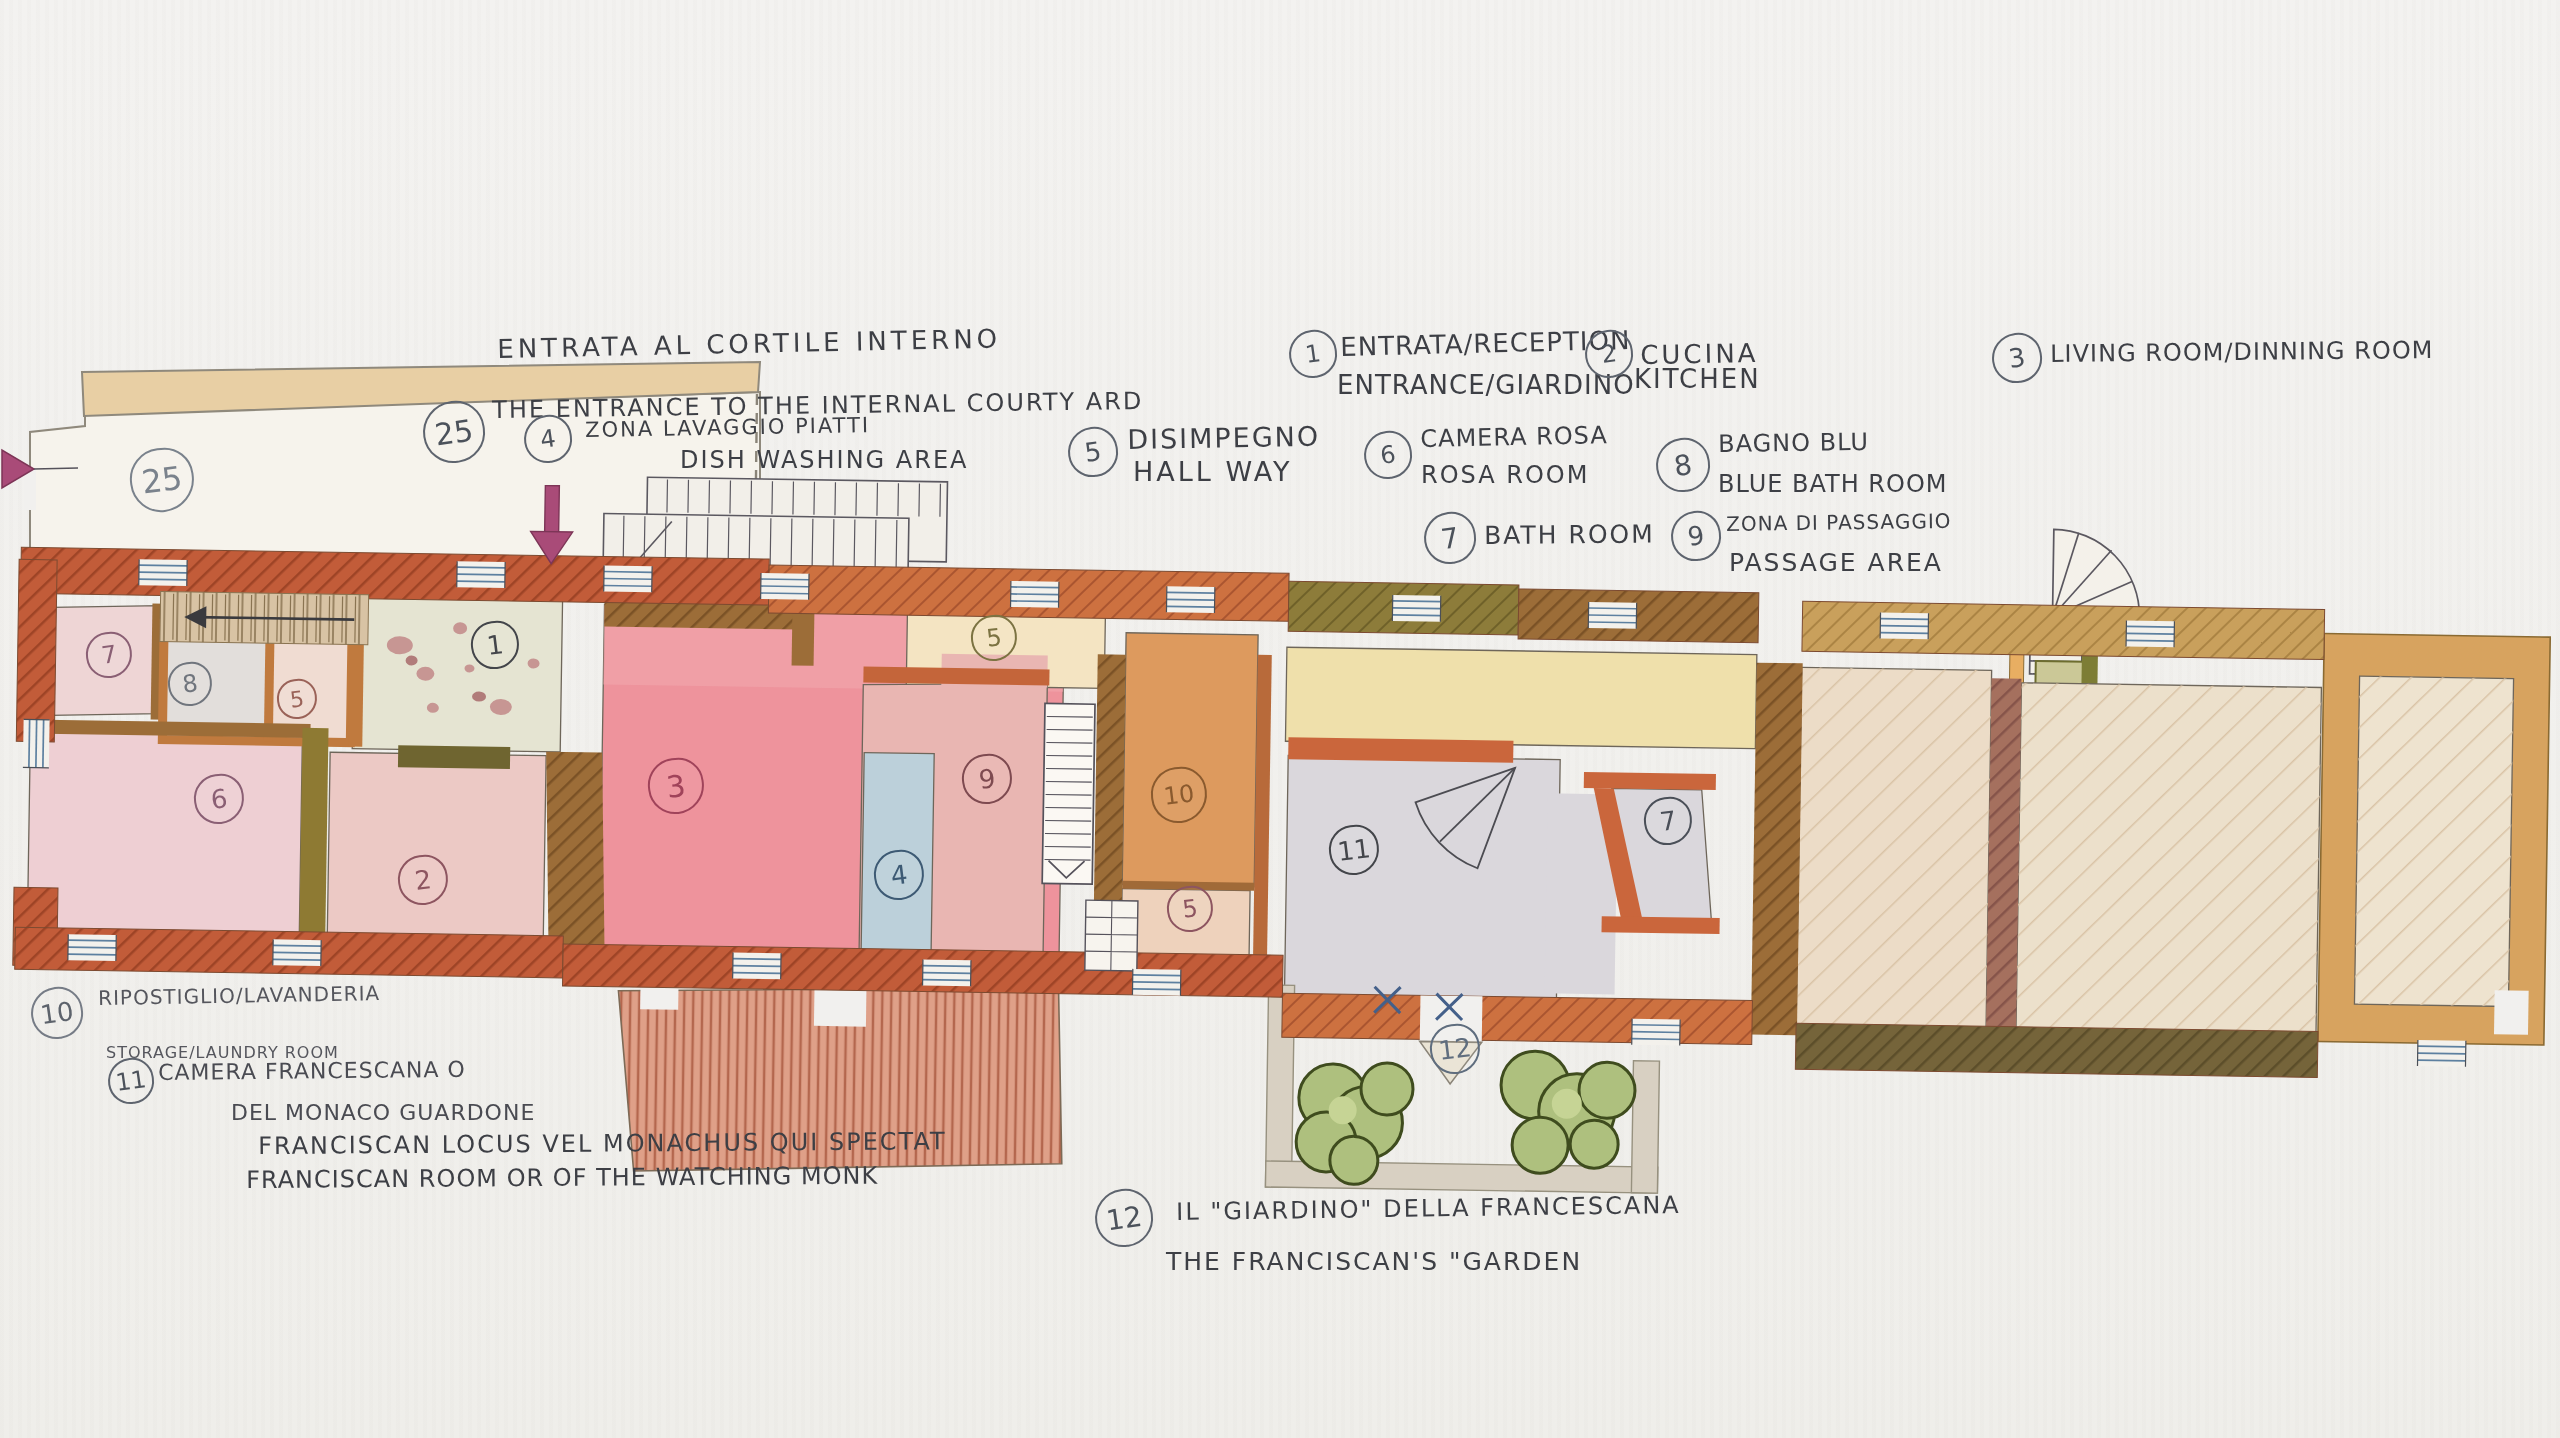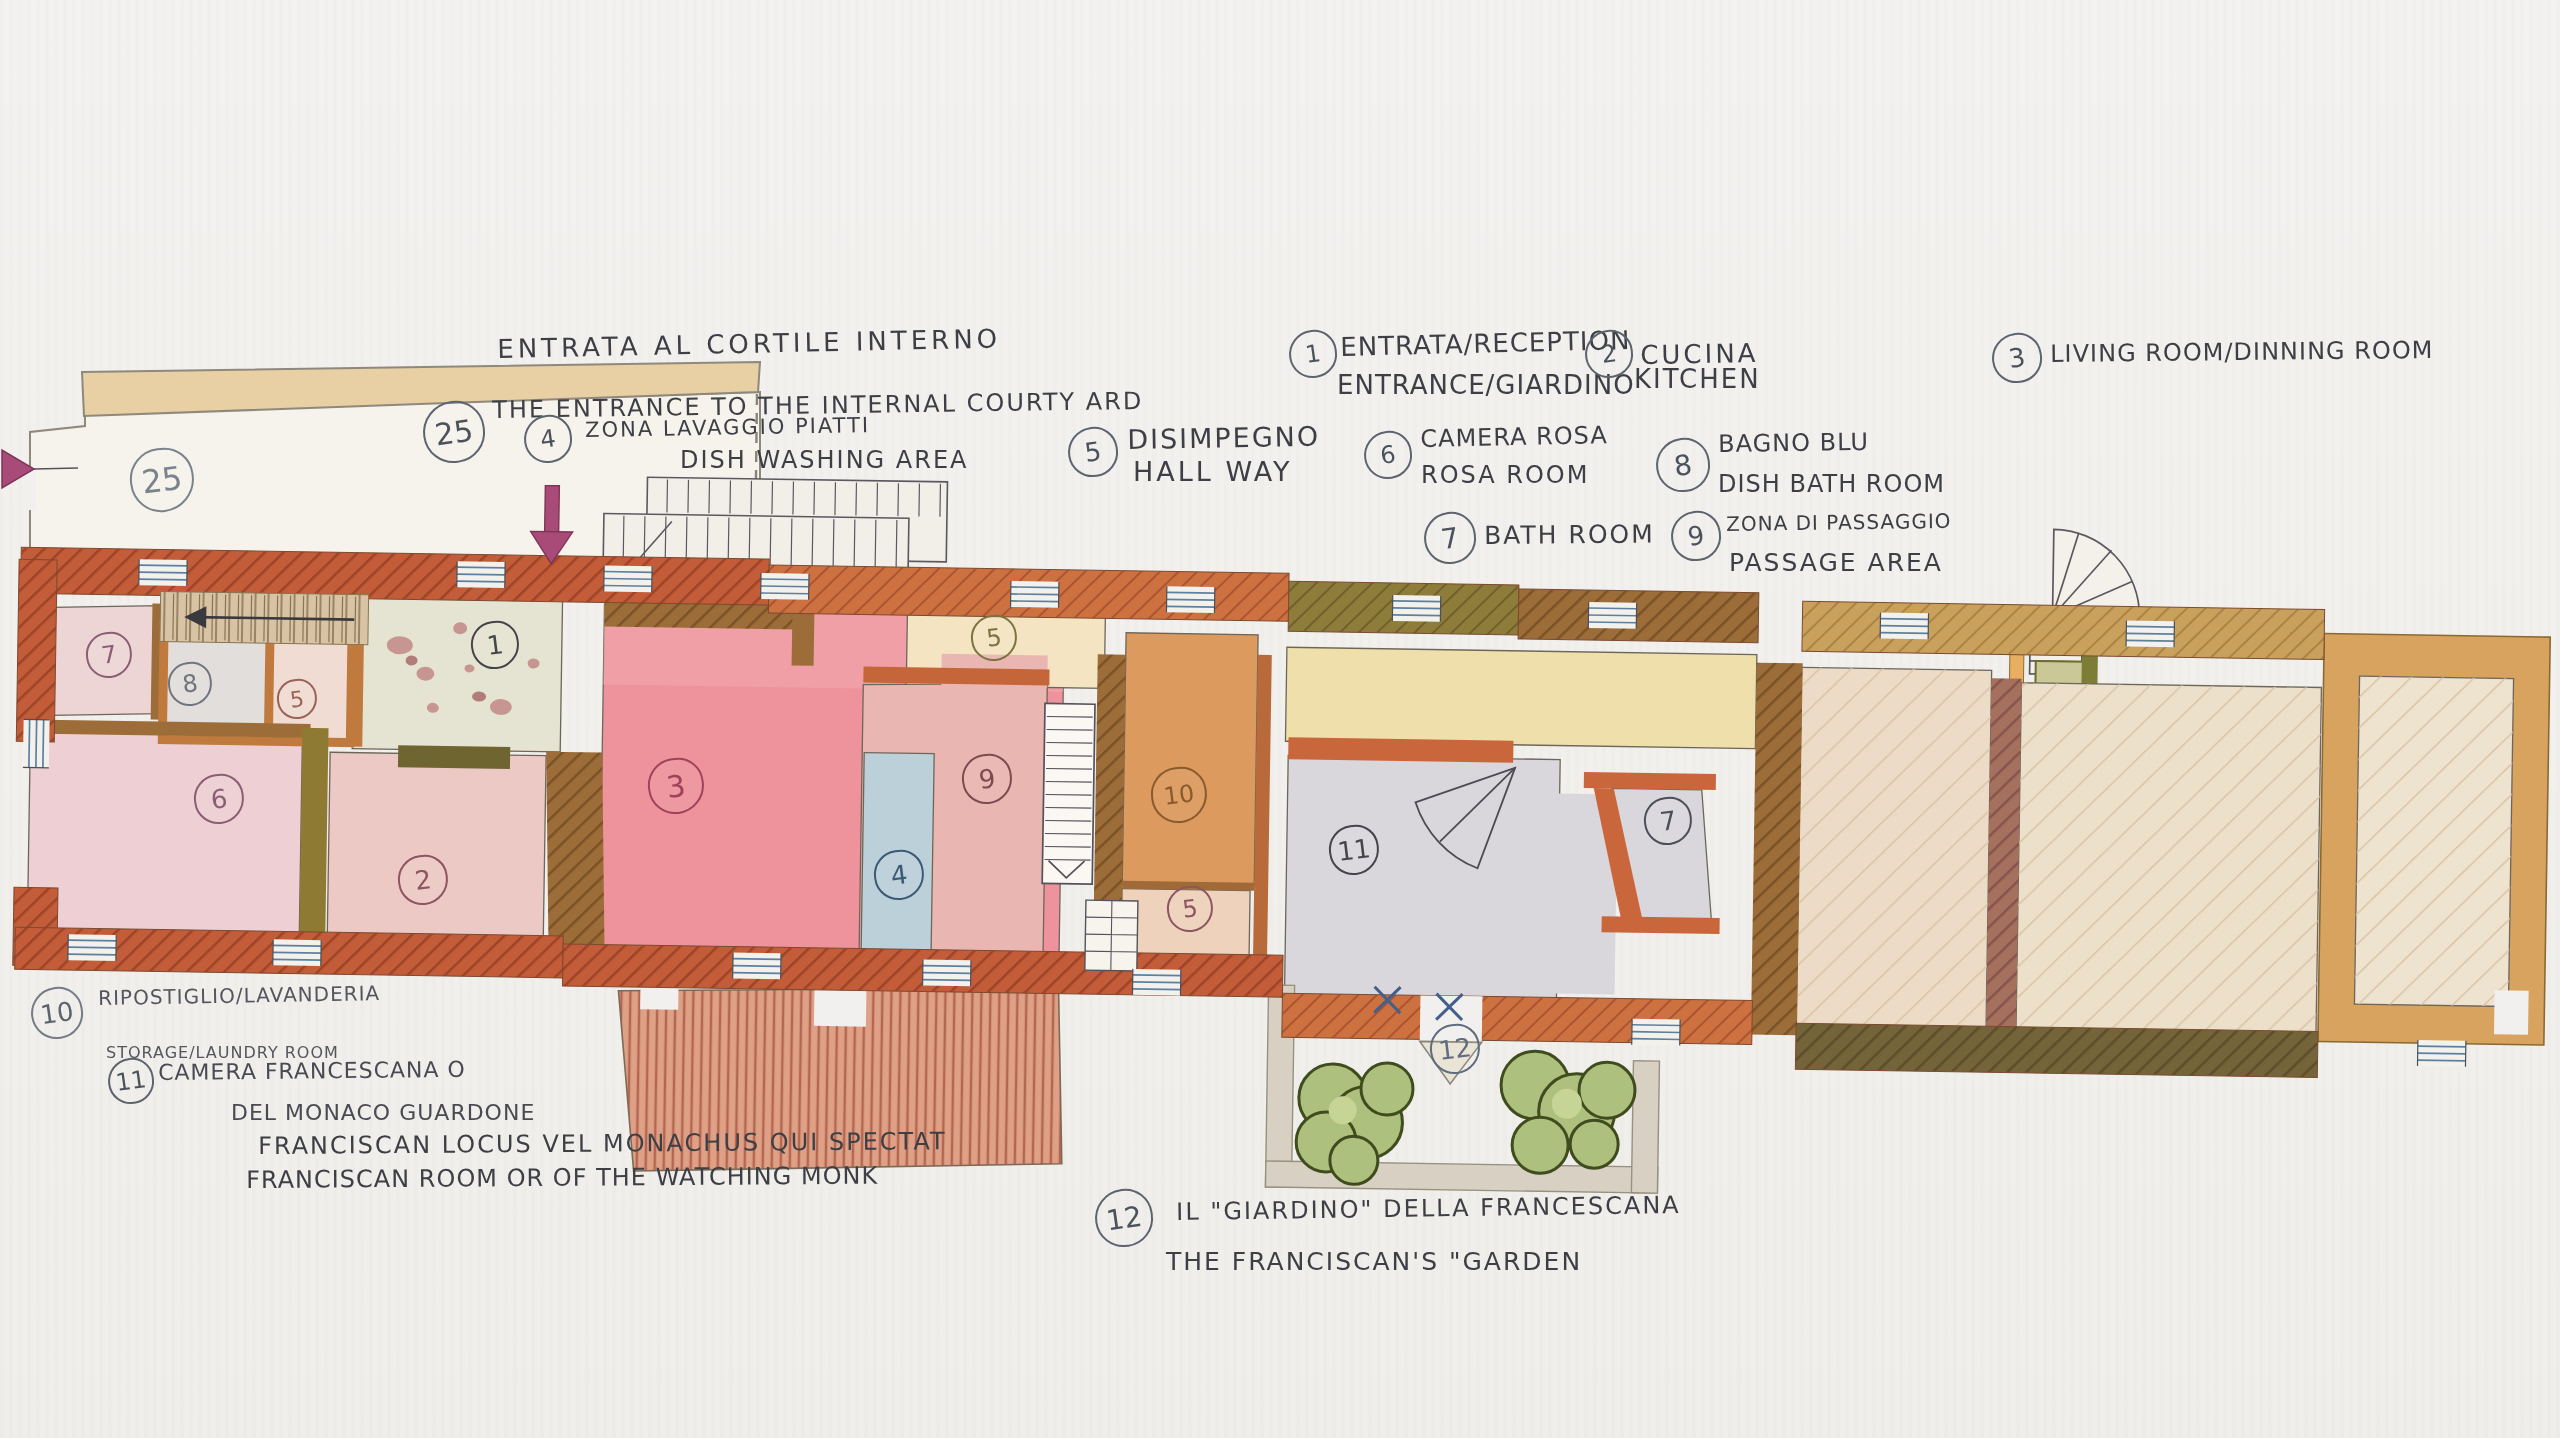--- a/index.html
+++ b/index.html
@@ -317,21 +317,21 @@
 
 <div class="circ" style="left:1992px;top:333px;width:46px;height:46px;font-size:26px">3</div>
 <div class="hw" style="left:2050px;top:340px;font-size:24px;letter-spacing:1px;transform:rotate(-0.6deg)">LIVING ROOM/DINNING ROOM</div>
 
 <div class="circ" style="left:1364px;top:431px;width:44px;height:44px;font-size:24px">6</div>
 <div class="hw" style="left:1420px;top:425px;font-size:24px;letter-spacing:1px;transform:rotate(-1.2deg)">CAMERA ROSA</div>
 <div class="hw" style="left:1421px;top:461px;font-size:24px;letter-spacing:2px">ROSA ROOM</div>
 
 <div class="circ" style="left:1656px;top:438px;width:50px;height:50px;font-size:28px">8</div>
 <div class="hw" style="left:1718px;top:430px;font-size:24px;letter-spacing:1px;transform:rotate(-0.8deg)">BAGNO BLU</div>
-<div class="hw" style="left:1718px;top:470px;font-size:24px;letter-spacing:1px">DISH BATH ROOM</div>
+<div class="hw" style="left:1718px;top:470px;font-size:24px;letter-spacing:1px">BLUE BATH ROOM</div>
 
 <div class="circ" style="left:1424px;top:512px;width:48px;height:48px;font-size:28px">7</div>
 <div class="hw" style="left:1484px;top:521px;font-size:25px;letter-spacing:2px;transform:rotate(-0.5deg)">BATH ROOM</div>
 
 <div class="circ" style="left:1671px;top:511px;width:46px;height:46px;font-size:26px">9</div>
 <div class="hw" style="left:1726px;top:512px;font-size:20px;letter-spacing:1px;transform:rotate(-0.8deg)">ZONA DI PASSAGGIO</div>
 <div class="hw" style="left:1729px;top:548px;font-size:25px;letter-spacing:2px">PASSAGE AREA</div>
 
 <div class="circ" style="left:31px;top:987px;width:48px;height:48px;font-size:26px;border-color:#767c86;color:#5d636c">10</div>
 <div class="hw" style="left:98px;top:986px;font-size:20px;letter-spacing:1px;color:#55565d;transform:rotate(-1deg)">RIPOSTIGLIO/LAVANDERIA</div>

